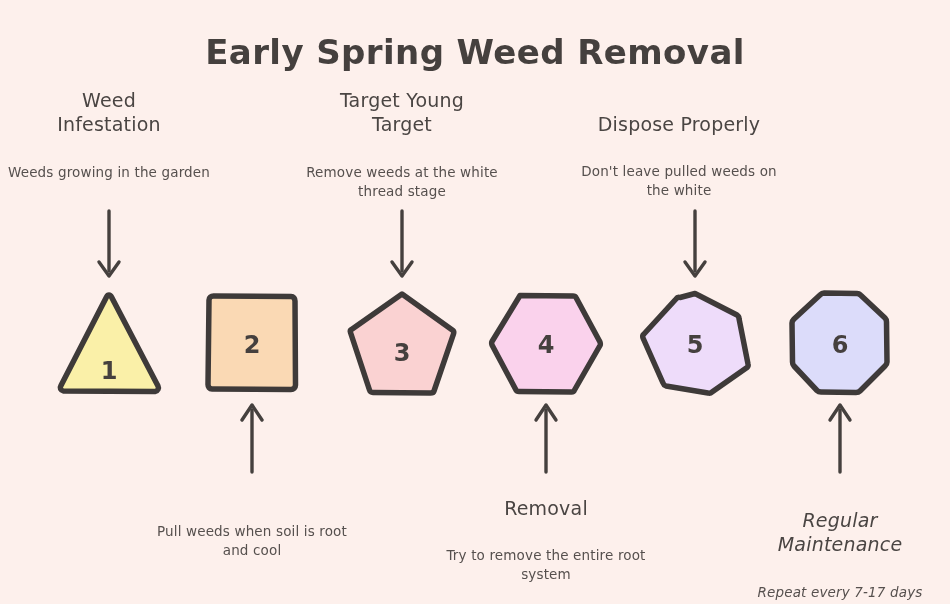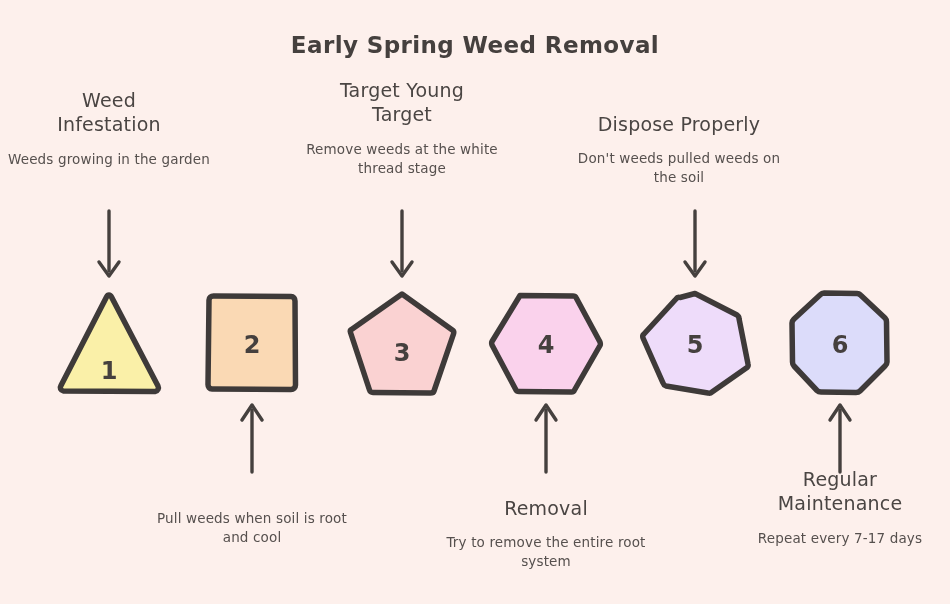--- a/index.html
+++ b/index.html
@@ -19,39 +19,39 @@
     width: 950px;
     height: 604px;
   }
   .title {
     position: absolute;
     top: 32px;
     left: 0;
     width: 950px;
     text-align: center;
     font-family: "DejaVu Sans", sans-serif;
-    font-size: 23px;
+    font-size: 34px;
     font-weight: bold;
     letter-spacing: 0.4px;
     color: #45403E;
   }
   .step {
     position: absolute;
     width: 210px;
     text-align: center;
   }
   .step-title {
     font-size: 19px;
     color: #4A4543;
     line-height: 1.28;
     font-weight: normal;
     letter-spacing: 0.2px;
   }
   .step-desc {
-    margin-top: 13px;
+    margin-top: 26px;
     font-size: 13.5px;
     color: #56504E;
     line-height: 1.42;
     letter-spacing: 0.15px;
   }
   .step-top .step-title { margin-bottom: 12px; }
   .arrow {
     position: absolute;
     width: 30px;
     height: 74px;
@@ -85,33 +85,33 @@
   <div class="title">Early Spring Weed Removal</div>
 
   <div class="step step-top" style="left:4px; top:88px;">
     <div class="step-title">
       <div>Weed</div>
       <div>Infestation</div>
     </div>
     <div class="step-desc">Weeds growing in the garden</div>
   </div>
 
-  <div class="step step-top" style="left:297px; top:78px;">
+  <div class="step step-top" style="left:297px; top:88px;">
     <div class="step-title">
       <div>Target Young</div>
       <div>Target</div>
     </div>
     <div class="step-desc">Remove weeds at the white thread stage</div>
   </div>
 
   <div class="step step-top" style="left:574px; top:112px;">
     <div class="step-title">
       <div>Dispose Properly</div>
     </div>
-    <div class="step-desc">Don't weeds pulled weeds on the soil</div>
+    <div class="step-desc">Don't leave pulled weeds on the white</div>
   </div>
 
   <div class="arrow" style="left:94px; top:209px;">
     <svg width="30" height="74" viewBox="0 0 30 74">
       <path d="M15 2 L15 62" stroke="#45403E" stroke-width="3.4" stroke-linecap="round" fill="none"></path>
       <path d="M5 53 L15 67 L25 53" stroke="#45403E" stroke-width="3.4" stroke-linecap="round" stroke-linejoin="round" fill="none"></path>
     </svg>
   </div>
 
   <div class="arrow" style="left:387px; top:209px;">
@@ -195,21 +195,21 @@
     <div class="step-desc">Pull weeds when soil is root and cool</div>
   </div>
 
   <div class="step step-bottom" style="left:441px; top:496px;">
     <div class="step-title">
       <div>Removal</div>
     </div>
     <div class="step-desc">Try to remove the entire root system</div>
   </div>
 
-  <div class="step step-bottom" style="left:735px; top:467px;">
+  <div class="step step-bottom" style="left:735px; top:508px;font-style:italic;">
     <div class="step-title">
       <div>Regular</div>
       <div>Maintenance</div>
     </div>
     <div class="step-desc">Repeat every 7-17 days</div>
   </div>
 
 </div>
 
 </body></html>

